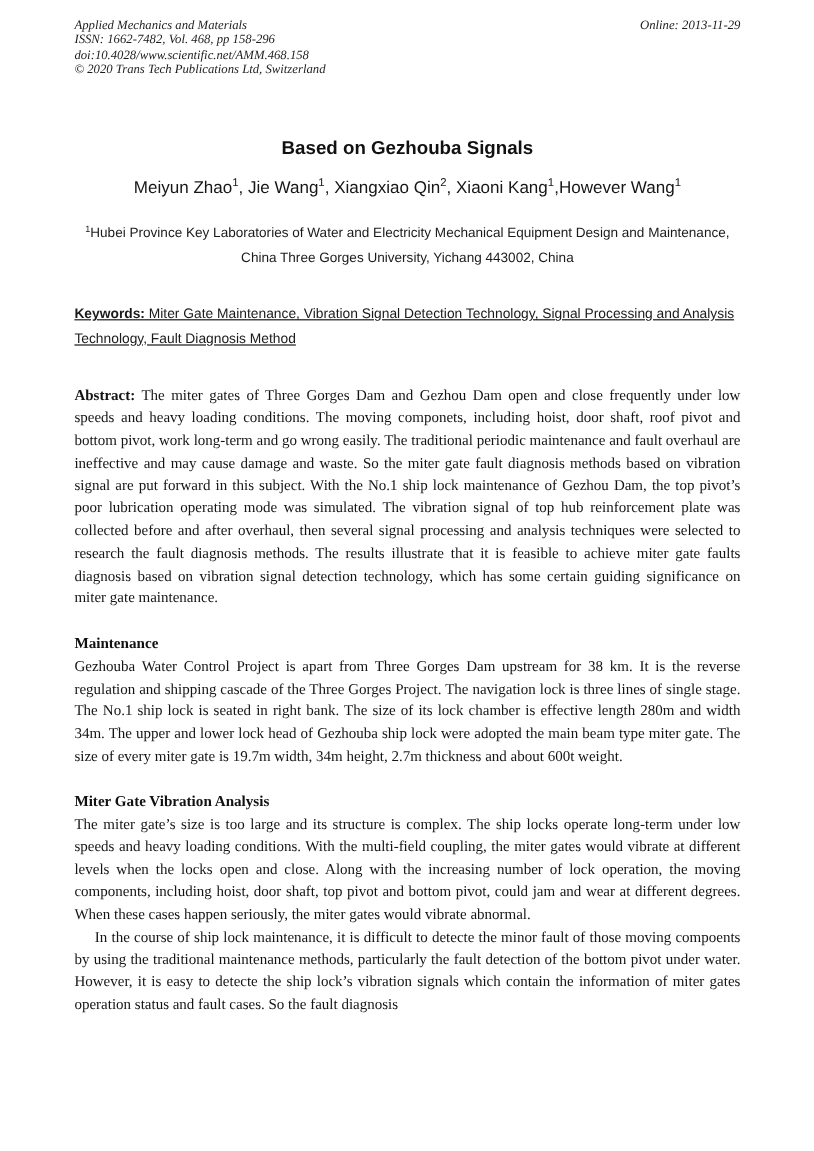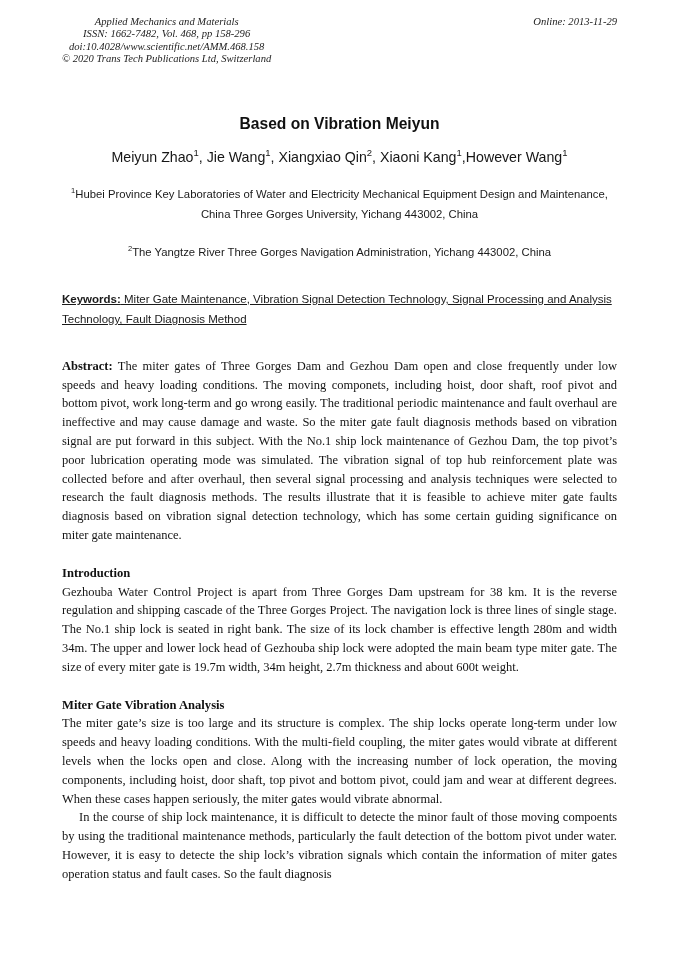--- a/index.html
+++ b/index.html
@@ -9,21 +9,21 @@
     background:#ffffff;
     box-sizing:border-box;
     padding:16px 61px 0 62px;
     font-family:"Liberation Serif",serif;
     color:#161616;
     overflow:hidden;
   }
   
   .hdr{
     display:flex;justify-content:space-between;align-items:flex-start;
-    font-style:italic;font-size:10.6px;line-height:12.4px;color:#1c1c1c;text-align:center;
+    font-style:italic;font-size:10.6px;line-height:12.4px;color:#1c1c1c;
   }
   .hdr-left div{white-space:nowrap;}
   .hdr-right{white-space:nowrap;}
   
   .title{
     margin:23px 0 0;text-align:center;
     font-family:"Liberation Sans",sans-serif;
     font-weight:700;font-size:15.6px;line-height:23px;color:#111;
   }
   .authors{
@@ -73,35 +73,34 @@
       <div>Applied Mechanics and Materials</div>
       <div>ISSN: 1662-7482, Vol. 468, pp 158-296</div>
       <div>doi:10.4028/www.scientific.net/AMM.468.158</div>
       <div>© 2020 Trans Tech Publications Ltd, Switzerland</div>
     </div>
     <div class="hdr-right">Online: 2013-11-29</div>
   </div>
 
   <h1 class="title">
     <br>
-    <span>Based on Vibration Meiyun</span>
+    <span>Based on Gezhouba Signals</span>
   </h1>
 
   <div class="authors">
     <span><span>Meiyun Zhao</span><sup>1</sup></span><span><span>, Jie Wang</span><sup>1</sup></span><span><span>, Xiangxiao Qin</span><sup>2</sup></span><span><span>, Xiaoni Kang</span><sup>1</sup></span><span><span>,However Wang</span><sup>1</sup></span>
   </div>
 
   <div class="affil affil1"><sup>1</sup><span>Hubei Province Key Laboratories of Water and Electricity Mechanical Equipment Design and Maintenance, China Three Gorges University, Yichang 443002, China</span></div>
 
-  <div class="affil affil2"><sup>2</sup><span>The Yangtze River Three Gorges Navigation Administration, Yichang 443002, China</span></div>
 
   <p class="keywords"><b>Keywords:</b><span> Miter Gate Maintenance, Vibration Signal Detection Technology, Signal Processing and Analysis Technology, Fault Diagnosis Method</span></p>
 
   <p class="body-p abstract"><b>Abstract:</b><span> The miter gates of Three Gorges Dam and Gezhou Dam open and close frequently under low speeds and heavy loading conditions. The moving componets, including hoist, door shaft, roof pivot and bottom pivot, work long-term and go wrong easily. The traditional periodic maintenance and fault overhaul are ineffective and may cause damage and waste. So the miter gate fault diagnosis methods based on vibration signal are put forward in this subject. With the No.1 ship lock maintenance of Gezhou Dam, the top pivot’s poor lubrication operating mode was simulated. The vibration signal of top hub reinforcement plate was collected before and after overhaul, then several signal processing and analysis techniques were selected to research the fault diagnosis methods. The results illustrate that it is feasible to achieve miter gate faults diagnosis based on vibration signal detection technology, which has some certain guiding significance on miter gate maintenance.</span></p>
 
-  <h2 class="sec">Introduction</h2>
+  <h2 class="sec">Maintenance</h2>
   <p class="body-p">Gezhouba Water Control Project is apart from Three Gorges Dam upstream for 38 km. It is the reverse regulation and shipping cascade of the Three Gorges Project. The navigation lock is three lines of single stage. The No.1 ship lock is seated in right bank. The size of its lock chamber is effective length 280m and width 34m. The upper and lower lock head of Gezhouba ship lock were adopted the main beam type miter gate. The size of every miter gate is 19.7m width, 34m height, 2.7m thickness and about 600t weight.</p>
 
   <h2 class="sec">Miter Gate Vibration Analysis</h2>
   <p class="body-p">The miter gate’s size is too large and its structure is complex. The ship locks operate long-term under low speeds and heavy loading conditions. With the multi-field coupling, the miter gates would vibrate at different levels when the locks open and close. Along with the increasing number of lock operation, the moving components, including hoist, door shaft, top pivot and bottom pivot, could jam and wear at different degrees. When these cases happen seriously, the miter gates would vibrate abnormal.</p>
   <p class="body-p indent">In the course of ship lock maintenance, it is difficult to detecte the minor fault of those moving compoents by using the traditional maintenance methods, particularly the fault detection of the bottom pivot under water. However, it is easy to detecte the ship lock’s vibration signals which contain the information of miter gates operation status and fault cases. So the fault diagnosis</p>
 
 </div>
 
 </body></html>

